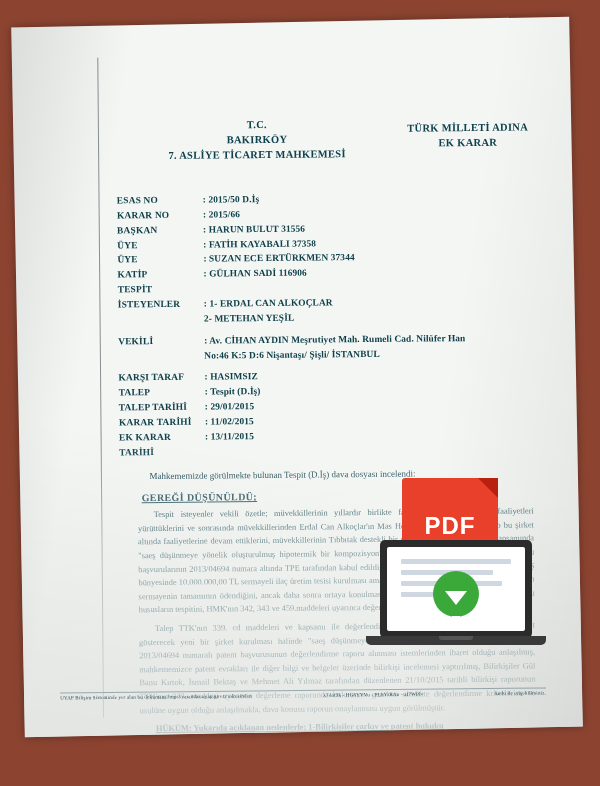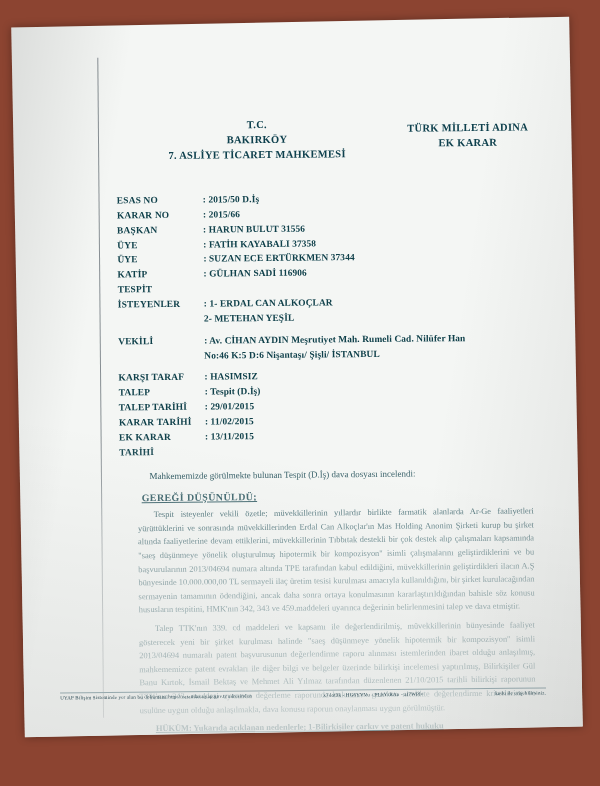--- a/index.html
+++ b/index.html
@@ -395,14 +395,36 @@
 
     <div class="wash"></div>
 
     <div class="footer-strip">
       <span>UYAP Bilişim Sisteminde yer alan bu dokümana http://vatandas.uyap.gov.tr adresinden</span>
       <span>x7dot3k - HG6YVVu - PLhYrRAo - aI7WPl=</span>
       <span>kodu ile erişebilirsiniz.</span>
     </div>
   </div>
 
+  <div id="overlay">
+    <div class="pdf-sheet"></div>
+    <div class="pdf-fold"></div>
+    <div class="pdf-label">PDF</div>
+
+    <div class="laptop-screen">
+      <div class="laptop-inner">
+        <div class="doc-lines">
+          <span class="w1"></span>
+          <span class="w2"></span>
+          <span class="w3"></span>
+          <span class="w4"></span>
+        </div>
+        <div class="arrow-circle">
+          <div class="arrow-glyph">
+            <div class="arrow-stem"></div>
+          </div>
+        </div>
+      </div>
+    </div>
+    <div class="laptop-base"></div>
+  </div>
 
 </div>
 
 </body></html>

